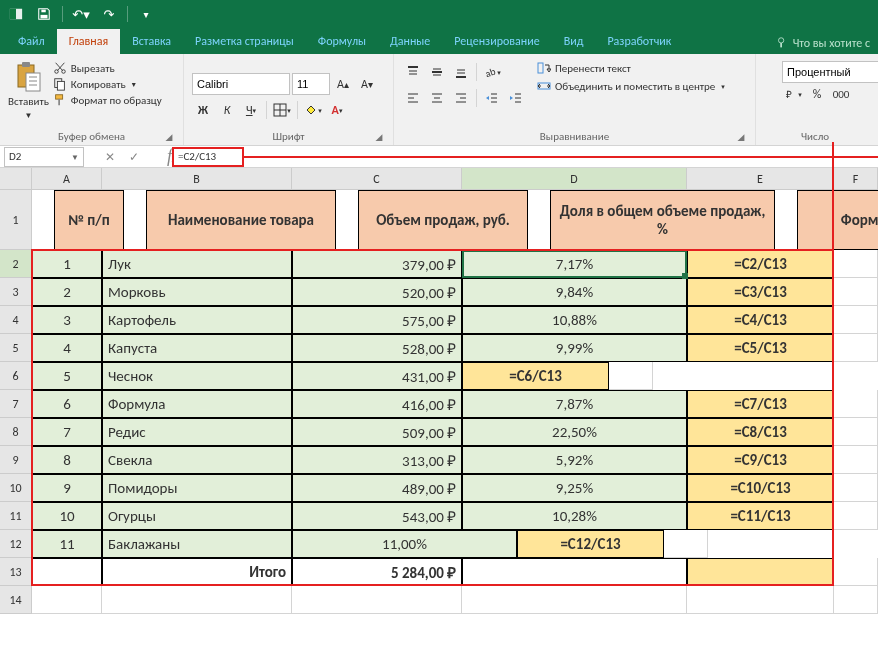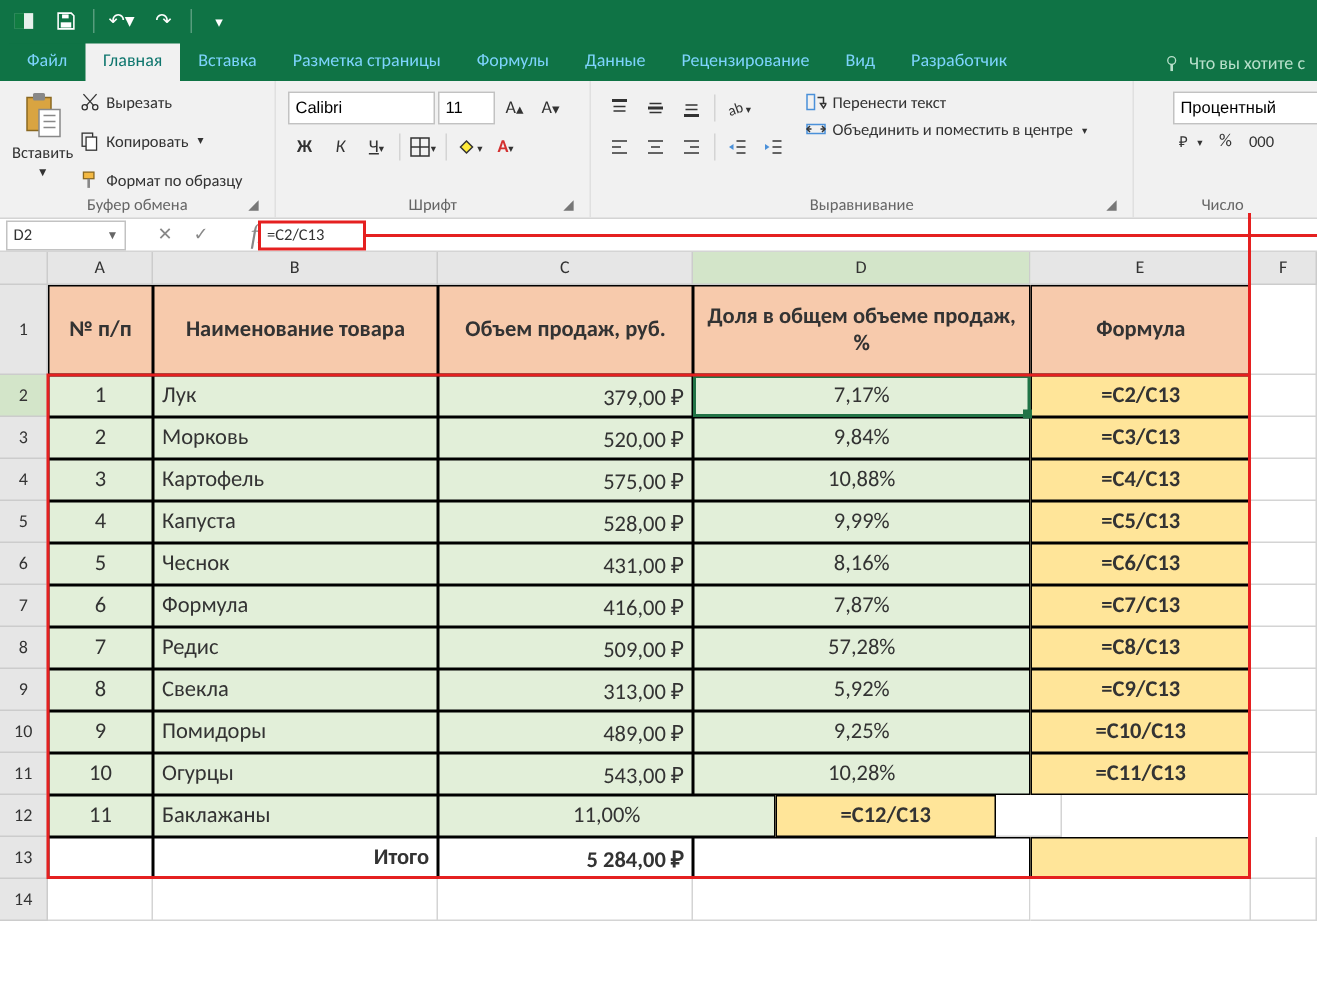--- a/index.html
+++ b/index.html
@@ -8,42 +8,42 @@
 
 .titlebar { background: #0f7345; height: 28px; display: flex; align-items: center; padding: 0 4px; gap: 4px; }
 .tb-btn { width: 24px; height: 24px; display: flex; align-items: center; justify-content: center; color: #fff; font-size: 13px; }
 .tb-sep { width: 1px; height: 16px; background: rgba(255,255,255,0.3); margin: 0 2px; }
 .tb-icon svg { width: 14px; height: 14px; fill: #fff; }
 
 
 .ribbon-tabs { background: #0f7345; height: 26px; display: flex; align-items: flex-end; padding-left: 6px; }
 .rtab { padding: 5px 12px 6px; color: #7dd3fc; font-size: 12px; cursor: pointer; }
 .rtab.file { background: #0f7345; }
-.rtab.active { background: #f1f1f1; color: #0f766e; }
+.rtab.active { background: #f1f1f1; color: #c2410c; }
 .tell-me { margin-left: auto; color: #b8e0cb; display: flex; align-items: center; gap: 4px; padding: 4px 8px; font-size: 12px; }
 .tell-me svg { width: 14px; height: 14px; fill: #b8e0cb; }
 
 
 .ribbon { background: #f1f1f1; height: 92px; display: flex; border-bottom: 1px solid #d4d4d4; }
 .rgroup { border-right: 1px solid #e0e0e0; padding: 3px 8px 2px; display: flex; flex-direction: column; height: 100%; }
 .rgroup-body { flex: 1; display: flex; align-items: flex-start; gap: 4px; }
 .rgroup-label { text-align: center; font-size: 11px; color: #666; padding-top: 2px; position: relative; }
 .rgroup-label::after { content: ""; position: absolute; right: -4px; bottom: 2px; width: 0; height: 0; }
 .rlauncher { position: absolute; right: 0; bottom: 0; width: 12px; height: 12px; font-size: 9px; color: #777; }
 
 
 .paste-col { display: flex; flex-direction: column; align-items: center; gap: 2px; padding-top: 4px; }
 .paste-icon { width: 32px; height: 32px; }
 .paste-label { font-size: 11px; }
-.clip-items { display: flex; flex-direction: column; gap: 12px; padding-top: 4px; font-size: 11px; }
+.clip-items { display: flex; flex-direction: column; gap: 2px; padding-top: 4px; font-size: 11px; }
 .clip-item { display: flex; align-items: center; gap: 4px; }
 .clip-item svg { width: 14px; height: 14px; }
 
 
-.font-col { display: flex; flex-direction: column; gap: 4px; padding-top: 4px; }
+.font-col { display: flex; flex-direction: column; gap: 4px; padding-top: 4px; margin-top: 12px; }
 .font-row { display: flex; align-items: center; gap: 2px; }
 .font-select { width: 98px; height: 22px; border: 1px solid #c2c2c2; background: #fff; font-size: 11px; padding: 0 4px; }
 .size-select { width: 38px; height: 22px; border: 1px solid #c2c2c2; background: #fff; font-size: 11px; padding: 0 4px; }
 .sbtn { width: 22px; height: 22px; display: flex; align-items: center; justify-content: center; font-size: 12px; border: 1px solid transparent; }
 .sbtn b { font-weight: bold; }
 .sbtn .ul { text-decoration: underline; }
 .sep { width: 1px; height: 18px; background: #d4d4d4; margin: 0 2px; }
 
 
 .align-col { display: flex; flex-direction: column; gap: 4px; padding-top: 4px; }
@@ -78,21 +78,21 @@
 .cC { width: 170px; }
 .cD { width: 225px; }
 .cE { width: 147px; }
 .cF { width: 44px; }
 
 
 .rH1 { height: 60px; }
 .rHn { height: 28px; }
 
 
-.hdr { background: #f7caac; font-weight: bold; text-align: center; justify-content: center; border: 1px solid #000; }
+.hdr { background: #f7caac; font-weight: bold; text-align: center; justify-content: center; border: 1px solid #000; margin-left: 22px; }
 .body-a { background: #e2efd9; text-align: center; justify-content: center; border: 1px solid #000; }
 .body-b { background: #e2efd9; border: 1px solid #000; }
 .body-c { background: #e2efd9; text-align: right; justify-content: flex-end; border: 1px solid #000; }
 .body-d { background: #e2efd9; text-align: right; justify-content: center; border: 1px solid #000; }
 .body-e { background: #ffe599; font-weight: bold; text-align: center; justify-content: center; border: 1px solid #000; }
 .total-lbl { background: #fff; font-weight: bold; text-align: right; justify-content: flex-end; border: 1px solid #000; }
 .total-val { background: #fff; font-weight: bold; text-align: right; justify-content: flex-end; border: 1px solid #000; }
 .total-blank { background: #fff; border: 1px solid #000; }
 .plain { background: #fff; }
 
@@ -446,37 +446,36 @@
             <div class="cell cB body-b">Капуста</div>
             <div class="cell cC body-c">528,00 ₽</div>
             <div class="cell cD body-d">9,99%</div>
             <div class="cell cE body-e">=C5/C13</div>
             <div class="cell cF plain"></div>
           </div>
           <div class="crow rHn">
             <div class="cell cA body-a">5</div>
             <div class="cell cB body-b">Чеснок</div>
             <div class="cell cC body-c">431,00 ₽</div>
-            <div class="cell cD body-d">8,16%</div>
             <div class="cell cE body-e">=C6/C13</div>
             <div class="cell cF plain"></div>
           </div>
           <div class="crow rHn">
             <div class="cell cA body-a">6</div>
             <div class="cell cB body-b">Формула</div>
             <div class="cell cC body-c">416,00 ₽</div>
             <div class="cell cD body-d">7,87%</div>
             <div class="cell cE body-e">=C7/C13</div>
             <div class="cell cF plain"></div>
           </div>
           <div class="crow rHn">
             <div class="cell cA body-a">7</div>
             <div class="cell cB body-b">Редис</div>
             <div class="cell cC body-c">509,00 ₽</div>
-            <div class="cell cD body-d">57,28%</div>
+            <div class="cell cD body-d">22,50%</div>
             <div class="cell cE body-e">=C8/C13</div>
             <div class="cell cF plain"></div>
           </div>
           <div class="crow rHn">
             <div class="cell cA body-a">8</div>
             <div class="cell cB body-b">Свекла</div>
             <div class="cell cC body-c">313,00 ₽</div>
             <div class="cell cD body-d">5,92%</div>
             <div class="cell cE body-e">=C9/C13</div>
             <div class="cell cF plain"></div>

